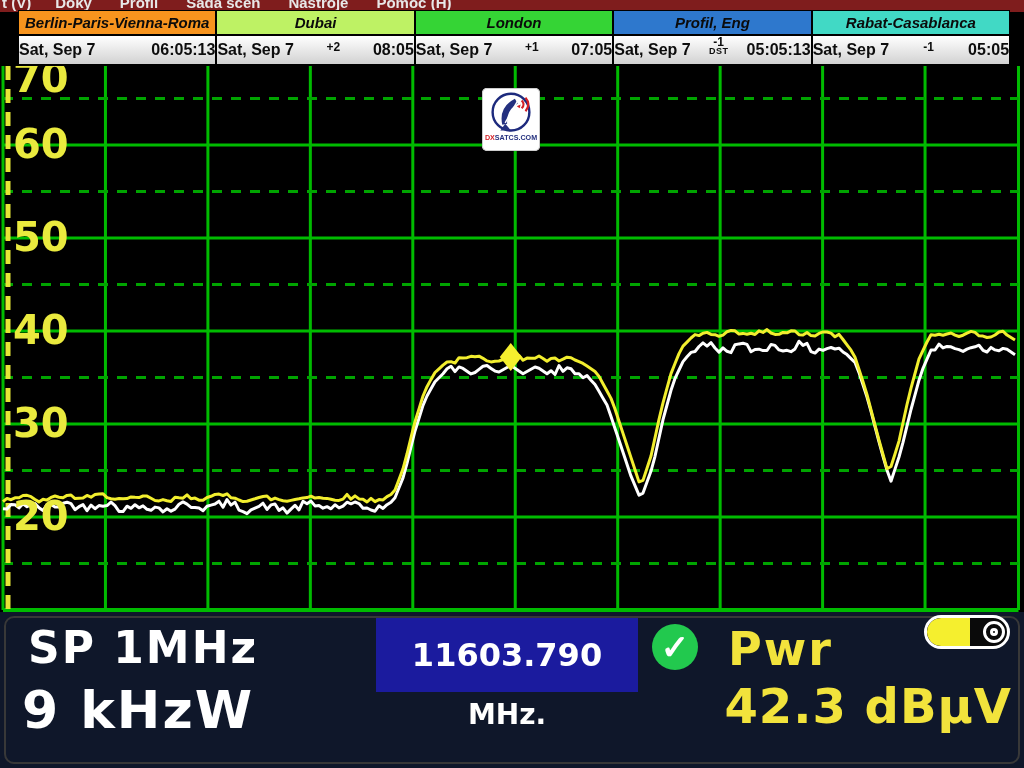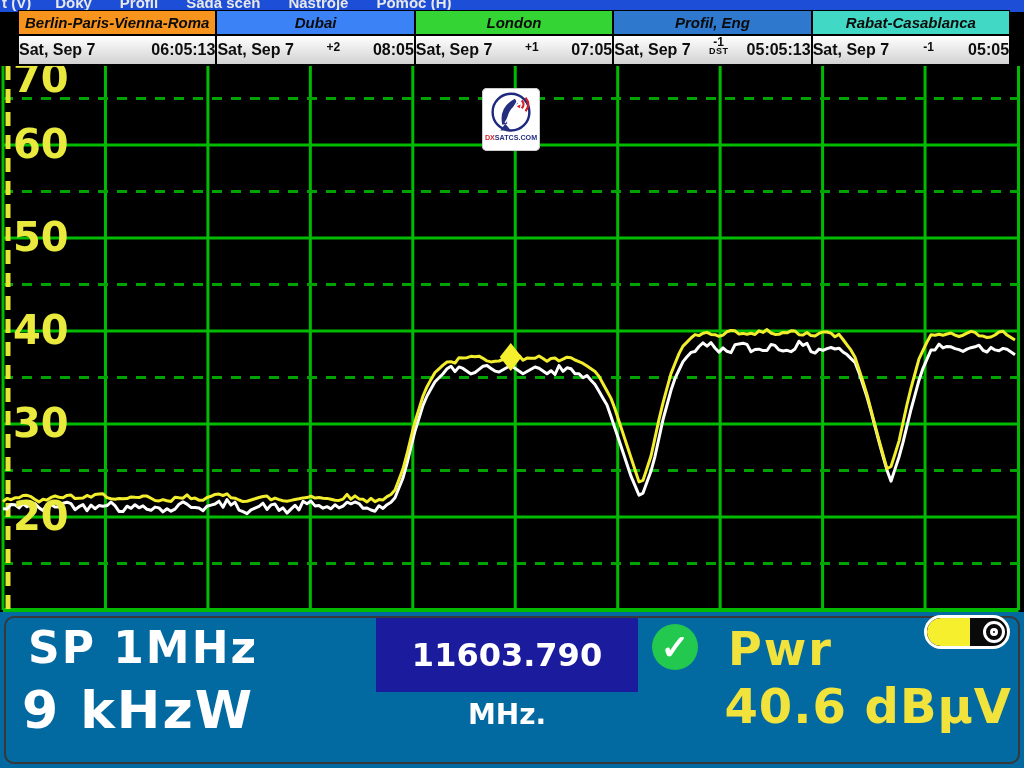--- a/index.html
+++ b/index.html
@@ -2,21 +2,21 @@
 <html><head>
 <meta charset="utf-8">
 <style>
   * { margin:0; padding:0; box-sizing:border-box; }
   html,body { width:1024px; height:768px; background:#000; overflow:hidden;
               font-family:"Liberation Sans", sans-serif; }
   #screen { position:relative; width:1024px; height:768px; background:#000; }
 
   
   #menu-bar { position:absolute; left:0; top:0; width:1024px; height:12px;
-              background:#1d4ed8; overflow:hidden; }
+              background:#7f1d1d; overflow:hidden; }
   #menu-bar .menu-row { display:flex; margin-top:-6px; }
   #menu-bar .menu-item { color:#e8e8e8; font-size:15px; font-weight:bold;
               white-space:nowrap; margin-right:28px; }
   #menu-bar .menu-item:first-child { margin-left:2px; margin-right:24px; }
 
   
   #clock-panel { position:absolute; left:18px; top:10px; width:992px; height:55px;
                  display:flex; }
   .clock-col { flex:1 1 0; display:flex; flex-direction:column;
                border:1px solid #000; }
@@ -33,21 +33,21 @@
   .clock-time { flex:0 0 auto; margin-left:auto; }
 
   
   #plot { position:absolute; left:0; top:66px; width:940px; height:546px; background:#000; }
 
   
   #logo { position:absolute; left:482px; top:88px; width:58px; height:63px;
           background:#fff; border-radius:5px; box-shadow:0 0 0 1px #ccc inset; }
 
   
-  #bottom-bar { position:absolute; left:0; top:612px; width:1024px; height:156px; background:#0369a1; }
+  #bottom-bar { position:absolute; left:0; top:612px; width:1024px; height:156px; background:#0f172a; }
   #bottom-frame { position:absolute; left:4px; top:4px; right:4px; bottom:4px;
                   border:2px solid #383838; border-radius:10px; pointer-events:none; }
   #span-label { position:absolute; left:28px; top:10px; color:#fff;
                 font-family:"DejaVu Sans", sans-serif; font-weight:bold; font-size:44px; letter-spacing:2px;}
   #bw-label   { position:absolute; left:22px; top:68px; color:#fff;
                 font-family:"DejaVu Sans", sans-serif; font-weight:bold; font-size:52px; letter-spacing:2px;}
   #freq-box { position:absolute; left:376px; top:6px; width:262px; height:74px;
               background:#1b1b9e; display:flex; align-items:center; justify-content:center; }
   #freq-value { color:#fff; font-family:"DejaVu Sans", sans-serif; font-weight:bold; font-size:32px; }
   #freq-unit { position:absolute; left:376px; top:86px; width:262px; text-align:center;
@@ -88,21 +88,21 @@
   <div id="clock-panel">
     <div class="clock-col">
       <div class="clock-city" style="background-color: rgb(247, 148, 30);">Berlin-Paris-Vienna-Roma</div>
       <div class="clock-time-row">
         <span class="clock-date">Sat, Sep 7</span>
         <span class="clock-offset-wrap"><span class="clock-offset"></span></span>
         <span class="clock-time">06:05:13</span>
       </div>
     </div>
     <div class="clock-col">
-      <div class="clock-city" style="background-color: #3b82f6; font-style: italic;">Dubai</div>
+      <div class="clock-city" style="background-color: #bef264; font-style: italic;">Dubai</div>
       <div class="clock-time-row">
         <span class="clock-date">Sat, Sep 7</span>
         <span class="clock-offset-wrap"><span class="clock-offset">+2</span></span>
         <span class="clock-time">08:05</span>
       </div>
     </div>
     <div class="clock-col">
       <div class="clock-city" style="background-color: rgb(53, 212, 53);">London</div>
       <div class="clock-time-row">
         <span class="clock-date">Sat, Sep 7</span>
@@ -190,21 +190,21 @@
     <div id="span-label">SP 1MHz</div>
     <div id="bw-label">9 kHzW</div>
     <div id="freq-box">
       <span id="freq-value">11603.790</span>
     </div>
     <div id="freq-unit">MHz.</div>
     <div id="check-icon">
       <span>✓</span>
     </div>
     <div id="pwr-label">Pwr</div>
-    <div id="pwr-value">40.6 dBµV</div>
+    <div id="pwr-value">42.3 dBµV</div>
     <div id="toggle">
       <div class="tg-fill"></div>
       <div class="tg-ring-outer"></div>
       <div class="tg-ring-inner"></div>
     </div>
   </div>
 
 </div>
 
 </body></html>

